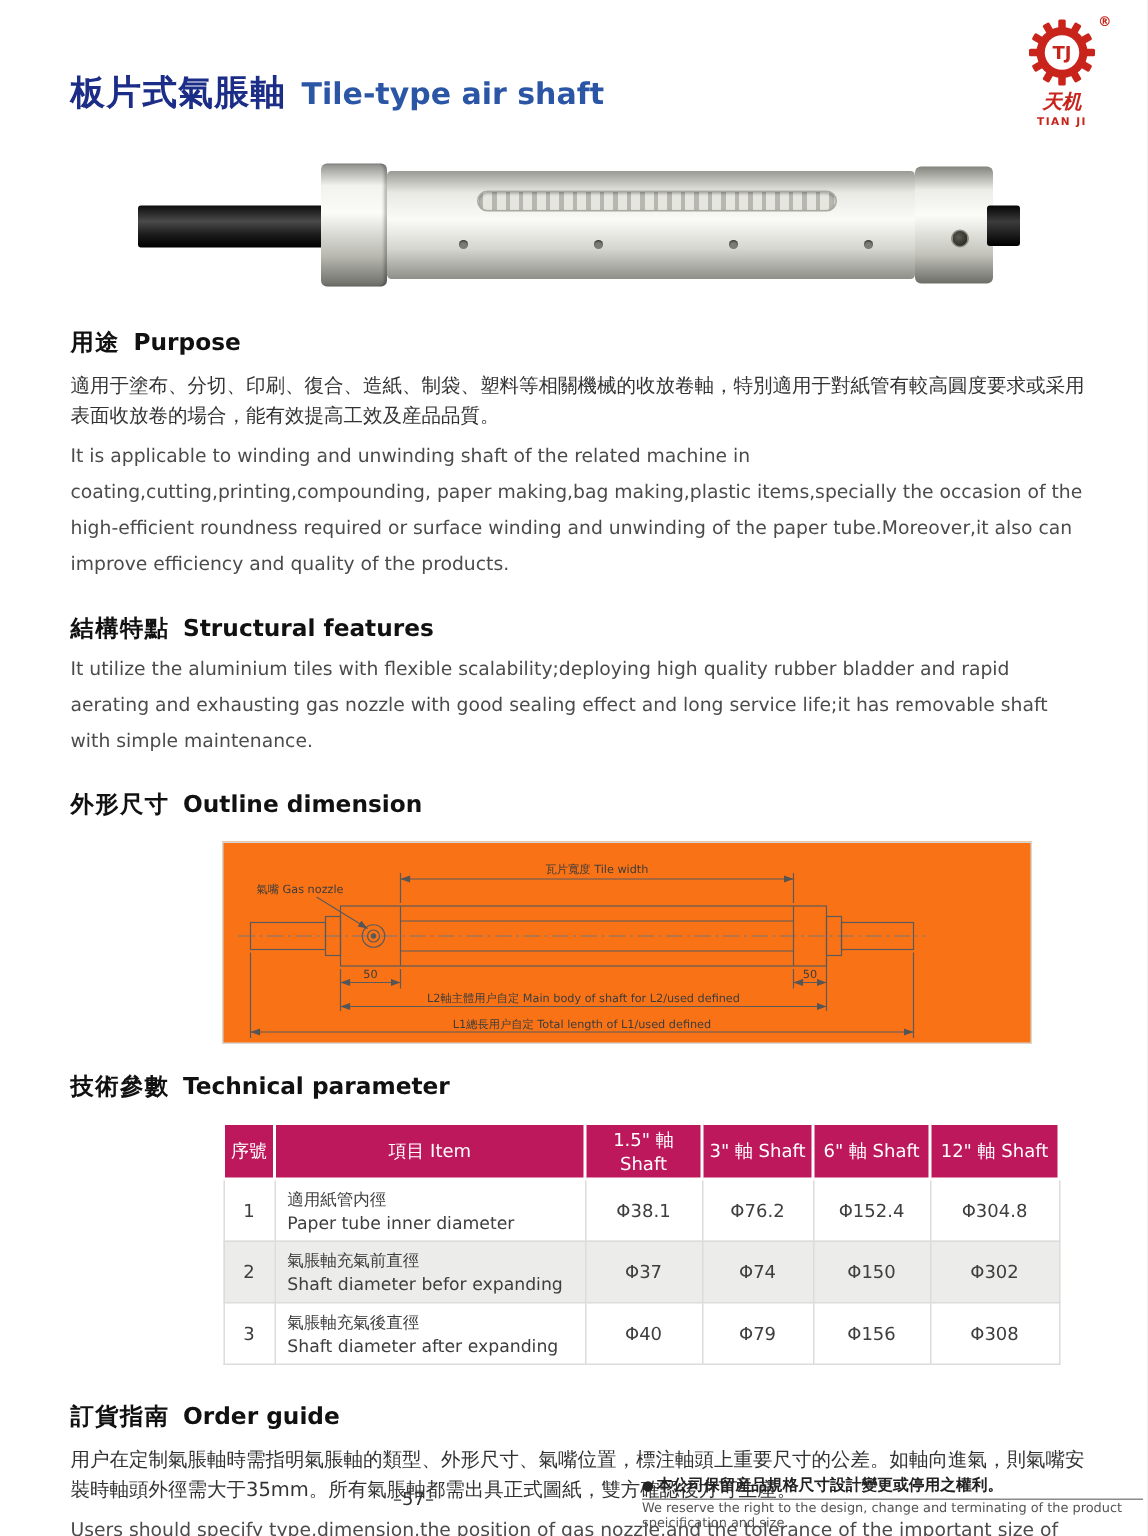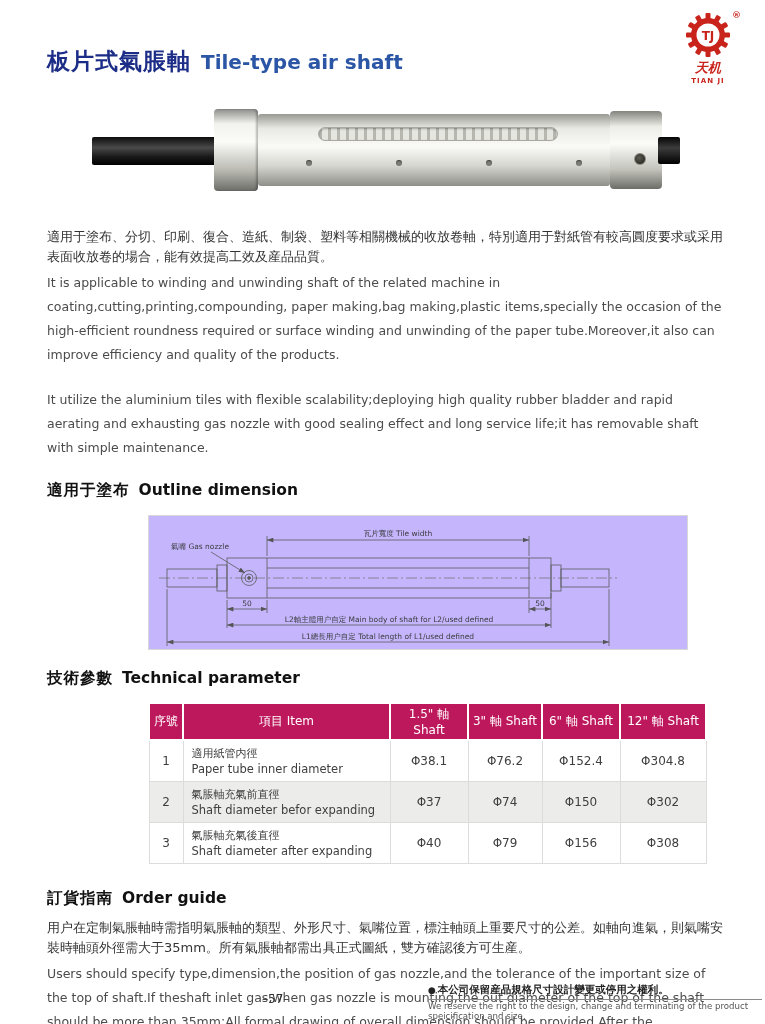--- a/index.html
+++ b/index.html
@@ -69,21 +69,21 @@
   .sec { margin-bottom:0; }
   .sec-purpose { }
   .sec-structural { margin-top:21px; }
   .sec-outline { margin-top:20px; }
   .sec-technical { margin-top:18px; }
   .sec-order { margin-top:24px; }
 
   
   .drawing-box {
     margin:14px 0 0 101px; width:540px; height:135px;
-    background:#c4b5fd; border:1px solid #d8d8d6;
+    background:#f97316; border:1px solid #d8d8d6;
   }
   .drawing-box svg { display:block; }
   .dr-txt { font-size:7.5px; fill:#3c3c3c; font-family:"DejaVu Sans","Liberation Sans",sans-serif; }
 
   
   .tech-table { margin:13px 0 0 101px; border-collapse:collapse; table-layout:fixed; }
   .tech-table th {
     background:#be185d; color:#fff; font-weight:normal; font-size:12px;
     border:2px solid #fff; height:36px; padding:2px 3px; text-align:center;
   }
@@ -154,31 +154,37 @@
     </div>
     <div class="ph-collar-r">
       <div class="ph-screw-r"></div>
     </div>
     <div class="ph-nub"></div>
   </div>
 
   <div class="body-col">
 
     <div class="sec sec-purpose">
+      <div class="sec-heading">
+        <span class="h-zh">用途</span><span class="h-en">Purpose</span>
+      </div>
       <div class="para-zh">適用于塗布、分切、印刷、復合、造紙、制袋、塑料等相關機械的收放卷軸，特別適用于對紙管有較高圓度要求或采用表面收放卷的場合，能有效提高工效及産品品質。</div>
       <div class="para-en">It is applicable to winding and unwinding shaft of the related machine in coating,cutting,printing,compounding, paper making,bag making,plastic items,specially the occasion of the high-efficient roundness required or surface winding and unwinding of the paper tube.Moreover,it also can improve efficiency and quality of the products.</div>
     </div>
 
     <div class="sec sec-structural">
+      <div class="sec-heading">
+        <span class="h-zh">結構特點</span><span class="h-en">Structural features</span>
+      </div>
       <div class="para-en">It utilize the aluminium tiles with flexible scalability;deploying high quality rubber bladder and rapid aerating and exhausting gas nozzle with good sealing effect and long service life;it has removable shaft with simple maintenance.</div>
     </div>
 
     <div class="sec sec-outline">
       <div class="sec-heading">
-        <span class="h-zh">適用于塗布</span><span class="h-en">Outline dimension</span>
+        <span class="h-zh">外形尺寸</span><span class="h-en">Outline dimension</span>
       </div>
 
       <div class="drawing-box">
         <svg width="538" height="133" viewBox="0 0 538 133">
           <defs>
             <marker id="arrR" markerWidth="9" markerHeight="7" refX="8" refY="3" orient="auto">
               <path d="M0,0 L8,3 L0,6 Z" fill="#555"></path>
             </marker>
             <marker id="arrL" markerWidth="9" markerHeight="7" refX="0" refY="3" orient="auto">
               <path d="M8,0 L0,3 L8,6 Z" fill="#555"></path>

